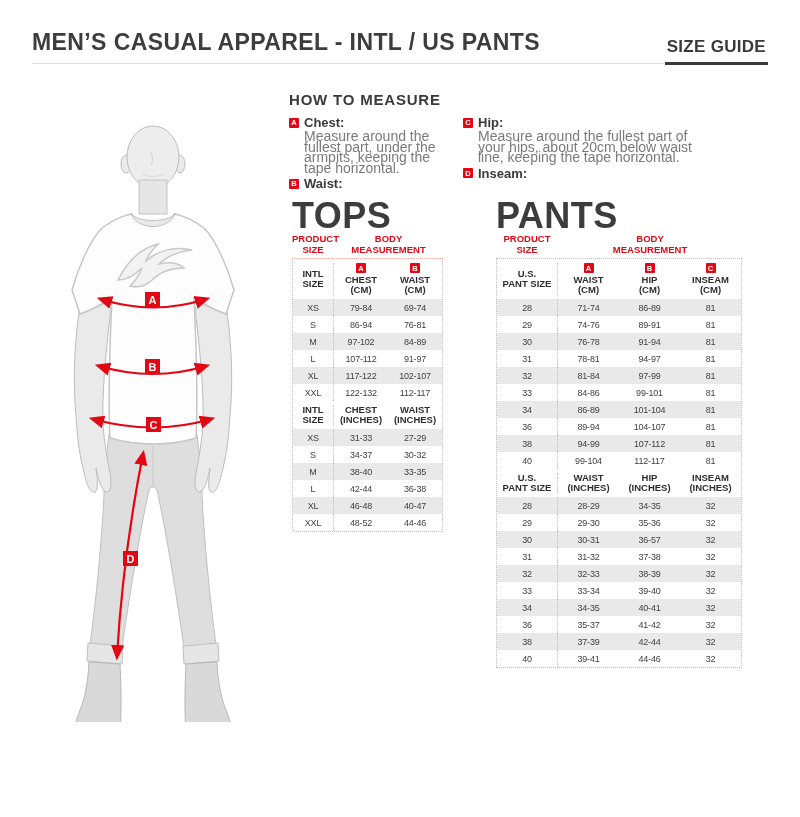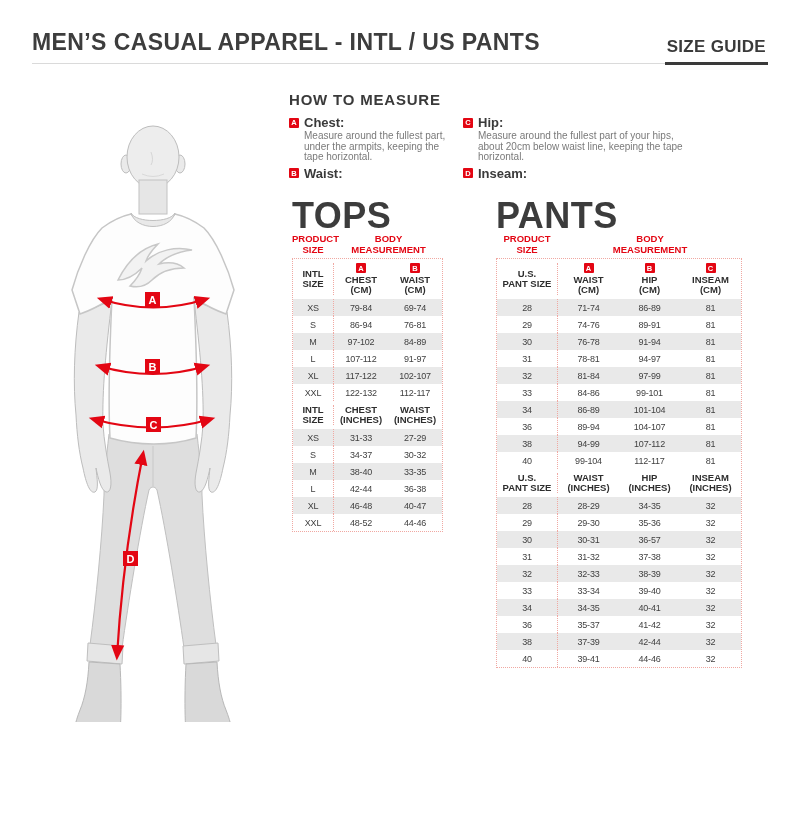--- a/index.html
+++ b/index.html
@@ -22,21 +22,21 @@
   .howto h2 { font-size:15px; font-weight:700; letter-spacing:.8px; color:#3a3a3a; margin-bottom:7px; }
   .hcols { display:flex; }
   .hcol1 { width:174px; flex:none; }
   .hcol2 { width:262px; flex:none; }
   .hitem { margin-bottom:3px; }
   .hhead { display:flex; align-items:center; gap:5px; margin-bottom:1px; }
   .mk { display:inline-flex; flex:none; align-items:center; justify-content:center;
         width:10px; height:10px; background:#e30613; color:#fff;
         font-size:7.5px; font-weight:700; border-radius:1px; }
   .hlabel { font-size:13px; font-weight:700; color:#3a3a3a; }
-  .htext { margin-left:15px; font-size:10px; color:#7a7a7a; line-height:10.5px; }
+  .htext { margin-left:15px; font-size:14px; color:#7a7a7a; line-height:10.5px; }
   .hcol1 .htext { width:152px; }
   .hcol2 .htext { width:218px; }
   
   .block { position:absolute; top:201px; }
   .tops-block  { left:292px; width:151px; }
   .pants-block { left:496px; width:246px; }
   .stitle { font-size:36px; font-weight:700; color:#3c3c3c; letter-spacing:.5px; line-height:30px; margin-bottom:3px; }
   .legend { display:flex; margin-bottom:3px; }
   .lg { font-size:9.5px; font-weight:700; color:#e30613; line-height:10.5px; white-space:pre-line; text-align:center; }
   .lg0 { flex:none; }

